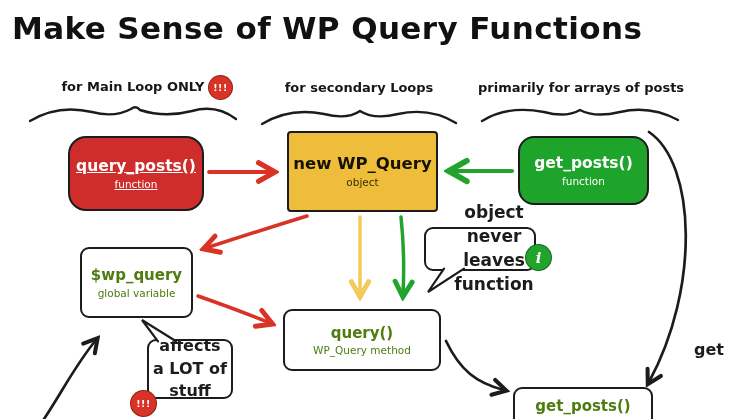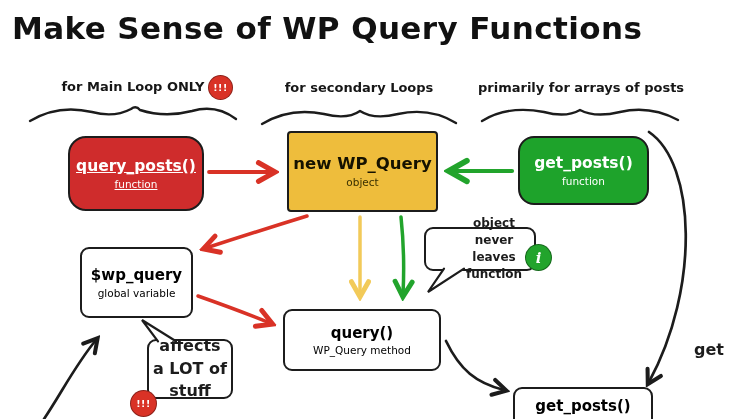--- a/index.html
+++ b/index.html
@@ -47,21 +47,21 @@
     text-align: center;
   }
   .node .t { font-weight: 700; font-size: 15.5px; line-height: 1.1; }
   .node .s { font-weight: 400; font-size: 10.5px; line-height: 1; }
 
   .node-red    { background: var(--c-red, #cf2c2c); color: #fff; border-radius: 18px; }
   .node-yellow { background: var(--c-yellow, #eebd3c); color: #151200; border-radius: 4px; }
   .node-yellow .t { font-size: 16.5px; }
   .node-yellow .s { color: #3a3000; }
   .node-green  { background: var(--c-green, #1ea32b); color: #fff; border-radius: 16px; }
-  .node-white  { background: #fff; color: #000000; border-radius: 9px; }
+  .node-white  { background: #fff; color: #4d7c0f; border-radius: 9px; }
 
   .bubble {
     position: absolute;
     background: #fff;
     border: 2.2px solid var(--c-ink, #1c1c1c);
     border-radius: 9px;
     display: flex;
     flex-direction: column;
     align-items: center;
     justify-content: center;
@@ -167,21 +167,21 @@
 
     <div class="node node-white" style="left:283px; top:309px; width:158px; height:62px;">
       <div class="t" style="font-size:15px;">query()</div>
       <div class="s">WP_Query method</div>
     </div>
 
     <div class="node node-white" style="left:513px; top:387px; width:140px; height:52px; justify-content:flex-start; padding-top:9px;">
       <div class="t" style="font-size:15px;">get_posts()</div>
     </div>
 
-    <div class="bubble" style="left:424px; top:227px; width:112px; height:44px; font-size:12px;padding-left:28px;">
+    <div class="bubble" style="left:424px; top:227px; width:112px; height:44px; font-size:17px;padding-left:28px;">
       <div>object never</div>
       <div>leaves function</div>
     </div>
     <div class="abs badge badge-green" style="left:525px; top:244px; width:27px; height:27px;">
       <span>i</span>
     </div>
 
     <div class="bubble" style="left:147px; top:339px; width:86px; height:60px; font-size:16px;">
       <div>affects</div>
       <div>a LOT of</div>

